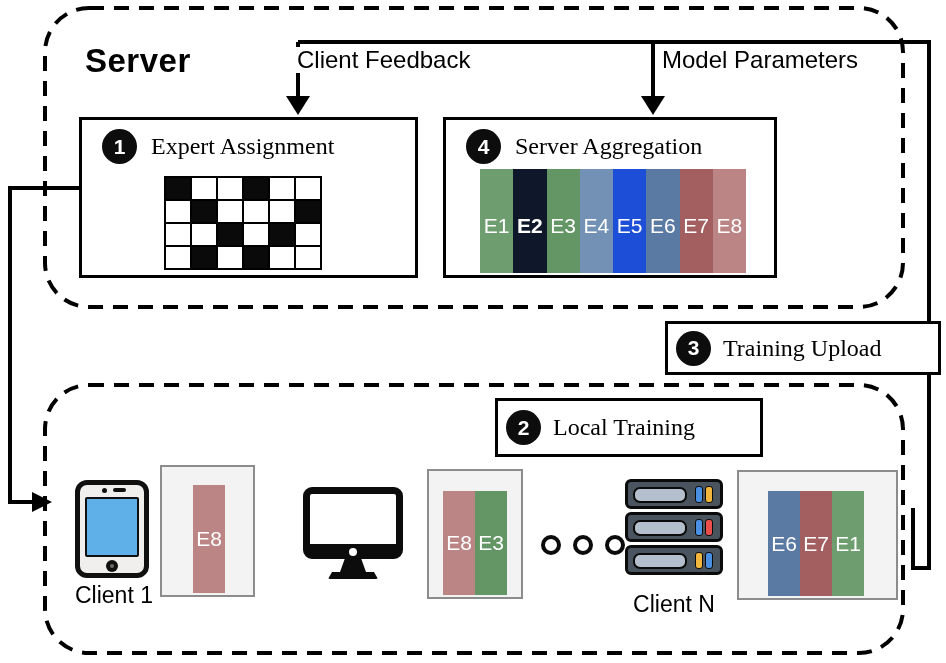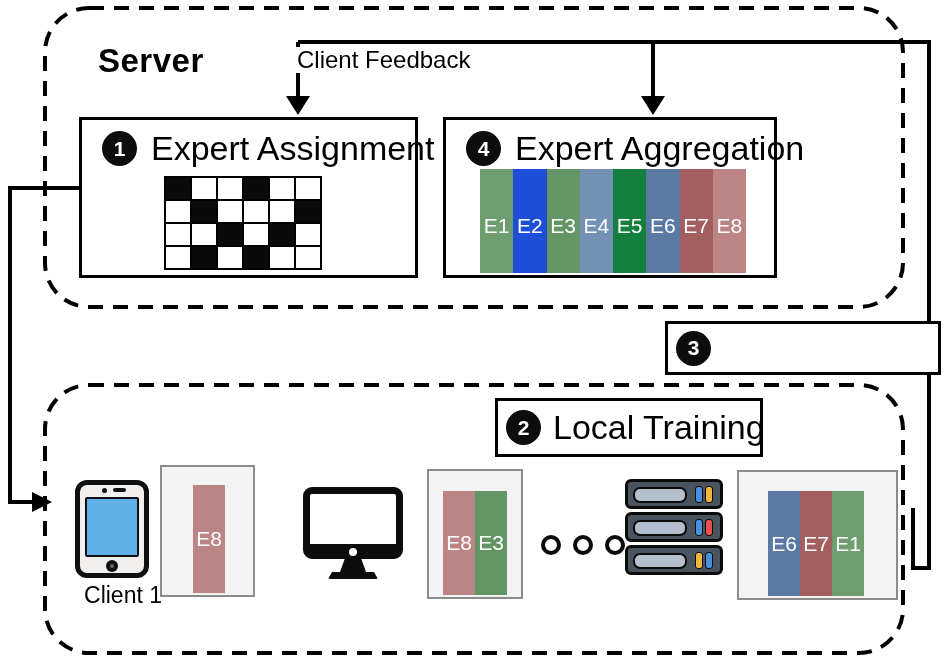--- a/index.html
+++ b/index.html
@@ -8,36 +8,36 @@
     font-family:"Liberation Sans",sans-serif;color:#000;
   }
   svg.overlay{position:absolute;left:0;top:0;z-index:1;}
   .abs{position:absolute;box-sizing:border-box;}
   .section-title{font-weight:bold;font-size:33px;letter-spacing:0.5px;z-index:2;}
   .flow-label{font-size:24px;z-index:2;background:#fff;padding:0 3px;line-height:1.1;}
   .box{background:#fff;border:3px solid #000;z-index:2;}
   .step-header{display:flex;align-items:center;gap:14px;padding:9px 0 0 20px;}
   .badge{width:35px;height:35px;border-radius:50%;background:#0d0d0d;color:#fff;
          font-weight:bold;font-size:21px;display:flex;align-items:center;justify-content:center;flex:0 0 auto;}
-  .step-title{font-size:34px;white-space:nowrap;}
+  .step-title{font-size:24px;white-space:nowrap;font-family:Liberation Serif, serif;}
   .slim .step-header{padding:0 0 0 8px;height:100%;gap:12px;}
   
   .ea-grid{display:grid;grid-template-columns:repeat(6,1fr);grid-template-rows:repeat(4,1fr);
            background:#000;gap:2px;padding:2px;z-index:2;}
   .gcell{background:#fff;}
   .gcell.on{background:#0a0a0a;}
   
   .bars{display:flex;z-index:2;}
   .ebar{display:flex;align-items:center;justify-content:center;color:#fff;font-size:21px;
         padding-top:10px;box-sizing:border-box;}
   .bars.agg .ebar{flex:1;}
   .panel{background:#f3f3f3;border:2px solid #8c8c8c;z-index:2;}
   .panel .bars{position:absolute;}
   .panel .ebar{width:32px;flex:none;padding-top:0;}
-  .client-label{font-size:23px;text-align:right;z-index:2;}
+  .client-label{font-size:23px;text-align:center;z-index:2;}
   
   .tablet{width:74px;height:98px;border:5px solid #101010;border-radius:12px;background:#f0efed;z-index:2;}
   .tablet .screen{position:absolute;left:5px;right:5px;top:12px;bottom:16px;background:#5fb0e8;
                   border:2px solid #101010;border-radius:2px;}
   .tablet .cam{position:absolute;width:5px;height:5px;border-radius:50%;background:#101010;top:3px;left:22px;}
   .tablet .spk{position:absolute;width:13px;height:4px;border-radius:2px;background:#101010;top:3px;left:33px;}
   .tablet .home{position:absolute;width:12px;height:12px;border-radius:50%;background:#101010;bottom:1px;left:50%;transform:translateX(-50%);}
   .tablet .home:after{content:"";position:absolute;width:4px;height:4px;border-radius:50%;background:#6b6b6b;left:4px;top:4px;}
   
   .monitor{width:100px;z-index:2;display:flex;flex-direction:column;align-items:center;}
@@ -72,23 +72,24 @@
     <line x1="298" y1="42" x2="298" y2="98" stroke="#000" stroke-width="4"></line>
     <polygon points="286,96 310,96 298,115" fill="#000"></polygon>
 
     <line x1="653" y1="42" x2="653" y2="98" stroke="#000" stroke-width="4"></line>
     <polygon points="641,96 665,96 653,115" fill="#000"></polygon>
 
     <polyline points="79,188 10,188 10,502 34,502" fill="none" stroke="#000" stroke-width="4"></polyline>
     <polygon points="32,492 32,512 52,502" fill="#000"></polygon>
   </svg>
 
-  <div class="abs section-title" style="left:98px;top:42px;">Server</div>
+  <div class="abs section-title" style="left:85px;top:42px;">Server</div>
 
   <div class="abs flow-label" style="left:294px;top:47px;">Client Feedback</div>
+  <div class="abs flow-label" style="left:659px;top:47px;">Model Parameters</div>
 
   <div class="abs box" style="left:79px;top:117px;width:339px;height:161px;">
     <div class="step-header">
       <div class="badge">1</div>
       <div class="step-title">Expert Assignment</div>
     </div>
     <div class="abs ea-grid" style="left:82px;top:56px;width:158px;height:94px;">
         <div class="gcell on"></div>
         <div class="gcell"></div>
         <div class="gcell"></div>
@@ -112,37 +113,38 @@
         <div class="gcell"></div>
         <div class="gcell on"></div>
         <div class="gcell"></div>
         <div class="gcell"></div>
       </div>
   </div>
 
   <div class="abs box" style="left:443px;top:117px;width:334px;height:161px;">
     <div class="step-header">
       <div class="badge">4</div>
-      <div class="step-title">Expert Aggregation</div>
+      <div class="step-title">Server Aggregation</div>
     </div>
     <div class="abs bars agg" style="left:34px;top:49px;width:266px;bottom:2px;">
         <div class="ebar" style="background: rgb(110, 157, 112);">E1</div>
-        <div class="ebar" style="background: #1d4ed8;">E2</div>
+        <div class="ebar" style="background: #0f172a; font-weight: bold;">E2</div>
         <div class="ebar" style="background: rgb(99, 150, 100);">E3</div>
         <div class="ebar" style="background: rgb(114, 145, 181);">E4</div>
-        <div class="ebar" style="background: #15803d;">E5</div>
+        <div class="ebar" style="background: #1d4ed8;">E5</div>
         <div class="ebar" style="background: rgb(91, 122, 163);">E6</div>
         <div class="ebar" style="background: rgb(163, 95, 95);">E7</div>
         <div class="ebar" style="background: rgb(188, 133, 133);">E8</div>
       </div>
   </div>
 
   <div class="abs box slim" style="left:665px;top:321px;width:276px;height:54px;">
     <div class="step-header">
       <div class="badge">3</div>
+      <div class="step-title">Training Upload</div>
     </div>
   </div>
 
 
   <div class="abs box slim" style="left:495px;top:398px;width:268px;height:59px;">
     <div class="step-header">
       <div class="badge">2</div>
       <div class="step-title">Local Training</div>
     </div>
   </div>
@@ -190,20 +192,21 @@
       <div class="pill"></div>
       <div class="led a" style="background:#4a90e2;"></div>
       <div class="led b" style="background:#ea4f4c;"></div>
     </div>
     <div class="unit">
       <div class="pill"></div>
       <div class="led a" style="background:#f2b63c;"></div>
       <div class="led b" style="background:#4a90e2;"></div>
     </div>
   </div>
+  <div class="abs client-label" style="left:623px;top:591px;width:102px;">Client N</div>
   <div class="abs panel" style="left:737px;top:470px;width:161px;height:130px;">
     <div class="bars" style="left:29px;top:19px;bottom:2px;">
         <div class="ebar" style="background: rgb(91, 122, 163);">E6</div>
         <div class="ebar" style="background: rgb(163, 95, 95);">E7</div>
         <div class="ebar" style="background: rgb(110, 157, 112);">E1</div>
       </div>
   </div>
 
 </div>
 

